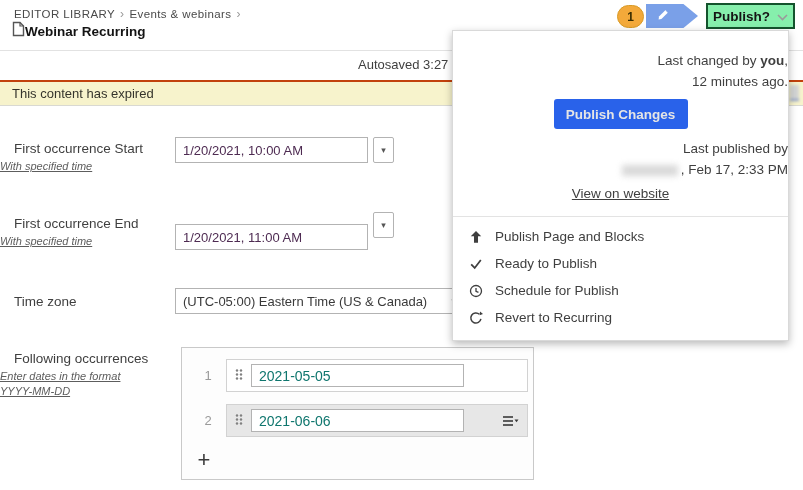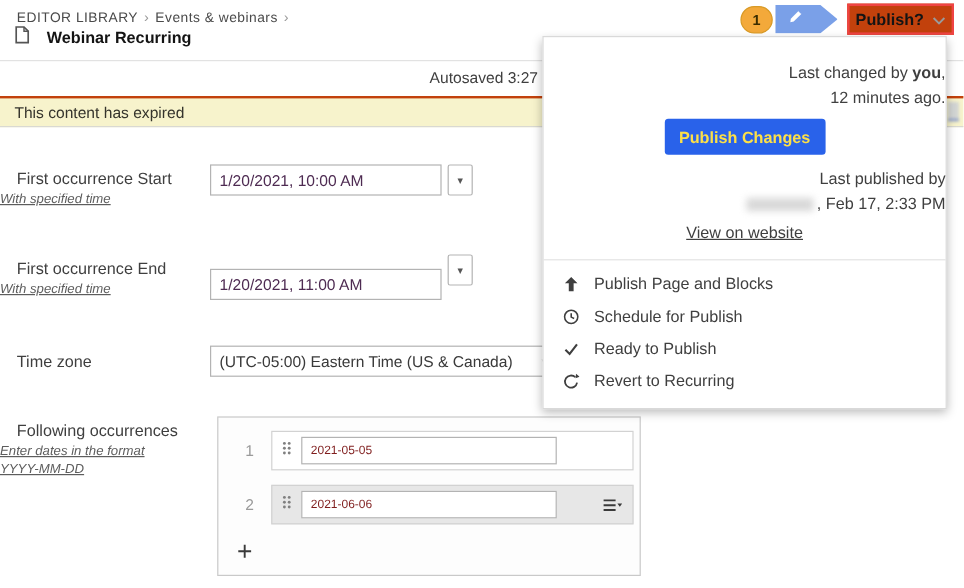--- a/index.html
+++ b/index.html
@@ -2,55 +2,55 @@
 <html><head>
 <meta charset="utf-8">
 <style>
   * { margin:0; padding:0; box-sizing:border-box; }
   html,body { width:803px; height:490px; background:#fff; font-family:"Liberation Sans", sans-serif; color:#3f3f3f; overflow:hidden; }
   #stage { position:relative; width:652px; height:490px; background:#fff; }
 
   
   .breadcrumb { position:absolute; left:14px; top:7px; font-size:11.5px; color:#4a4a4a; letter-spacing:.4px; white-space:nowrap; }
   .breadcrumb .sep { color:#9a9a9a; margin:0 5px; font-size:12px; }
-  .title-row { position:absolute; left:12px; top:21px; display:flex; align-items:center; gap:14px; }
+  .title-row { position:absolute; left:12px; top:21px; display:flex; align-items:center; gap:0; }
   .page-title { font-size:13.5px; font-weight:bold; color:#141414; }
 
   .badge { position:absolute; left:617px; top:5px; width:27px; height:23px; background:#F3A93A; border:1px solid #D89A26; border-radius:12px; display:flex; align-items:center; justify-content:center; font-size:12px; font-weight:bold; color:#3a2d00; }
   .flag { position:absolute; left:646px; top:4px; width:52px; height:24px; background:#7AA0E8; clip-path:polygon(0 0, 72% 0, 100% 50%, 72% 100%, 0 100%); display:flex; align-items:center; padding-left:10px; }
-  .publish-btn { position:absolute; left:706px; top:3px; width:89px; height:26px; background:#c2410c; border:2px solid #ef4444; display:flex; align-items:center; justify-content:center; gap:7px; font-size:13.5px; font-weight:bold; color:#141414; cursor:pointer; }
+  .publish-btn { position:absolute; left:706px; top:3px; width:89px; height:26px; background:#86efac; border:2px solid #14532d; display:flex; align-items:center; justify-content:center; gap:7px; font-size:13.5px; font-weight:bold; color:#141414; cursor:pointer; }
 
   
   .toolbar-line { position:absolute; left:0; top:50px; width:803px; border-top:1px solid #e2e2e2; }
   .autosave { position:absolute; left:358px; top:57px; font-size:13px; color:#3f3f3f; white-space:nowrap; }
   .banner { position:absolute; left:0; top:80px; width:803px; height:26px; background:#F7F3CC; border-top:2px solid #c2410c; border-bottom:1px solid #d9d9d2; display:flex; align-items:center; padding-left:12px; font-size:13px; color:#35342c; }
   .banner-artifact { position:absolute; left:790px; top:85px; width:9px; height:16px; border-bottom:2px solid #6f86c9; background:#c9cdd6; filter:blur(1.5px); opacity:.8; }
 
   
   .field-label { position:absolute; left:14px; font-size:13.5px; color:#3f3f3f; }
   .field-hint { position:absolute; left:0; font-size:11px; font-style:italic; color:#5d5d5d;text-decoration:underline; }
   .text-input { position:absolute; height:26px; border:1px solid #b3b3b3; background:#fff; font-family:"Liberation Sans", sans-serif; font-size:13px; color:#4E2B52; padding:0 7px; outline:none; }
   .combo-btn { position:absolute; width:21px; height:26px; border:1px solid #b3b3b3; border-radius:2px; background:#fff; display:flex; align-items:center; justify-content:center; font-size:9px; color:#555; cursor:pointer; }
   .tz-select { position:absolute; left:175px; top:288px; width:287px; height:26px; border:1px solid #b3b3b3; background:#fff; display:flex; align-items:center; padding:0 7px; font-size:13px; color:#3a3a3a; cursor:pointer; }
   .tz-select .tz-arrow { position:absolute; right:5px; font-size:9px; color:#555; }
 
   
   .occ-box { position:absolute; left:181px; top:347px; width:353px; height:133px; border:1px solid #c9c9c9; background:#fdfdfd; }
   .occ-row-num { position:absolute; left:18px; width:16px; text-align:center; font-size:13px; color:#9a9a9a; }
   .occ-block { position:absolute; left:44px; width:302px; height:33px; border:1px solid #d2d2d2; background:#fff; display:flex; align-items:center; padding:0 8px; gap:8px; }
   .occ-block.alt { background:#e7e7e7; }
-  .occ-input { width:213px; height:23px; border:1px solid #b3b3b3; background:#fff; font-family:"Liberation Sans", sans-serif; font-size:10px; color:#7f1d1d; padding:0 7px; outline:none; }
+  .occ-input { width:213px; height:23px; border:1px solid #b3b3b3; background:#fff; font-family:"Liberation Sans", sans-serif; font-size:14px; color:#0f766e; padding:0 7px; outline:none; }
   .occ-menu { margin-left:auto; cursor:pointer; display:flex; align-items:center; }
   .occ-add { position:absolute; left:10px; top:100px; width:24px; height:24px; background:none; border:none; font-size:22px; line-height:22px; color:#3a3a3a; cursor:pointer; font-family:"Liberation Sans", sans-serif; }
 
   
   .panel { position:absolute; left:452px; top:30px; width:337px; height:311px; background:#fff; border:1px solid #d9d9d9; box-shadow:0 3px 8px rgba(0,0,0,.28); z-index:10; }
   .panel-top { text-align:center; padding-top:22px; font-size:13.5px; color:#3f3f3f; }
   .panel-top .line { margin-bottom:6px;text-align:right; }
-  .publish-changes-btn { display:block; margin:10px auto 12px auto; width:134px; height:30px; background:#2962EA; color:#fde047; border:none; border-radius:3px; font-family:"Liberation Sans", sans-serif; font-size:13.5px; font-weight:bold; cursor:pointer; }
+  .publish-changes-btn { display:block; margin:10px auto 12px auto; width:134px; height:30px; background:#2962EA; color:#e5e5e5; border:none; border-radius:3px; font-family:"Liberation Sans", sans-serif; font-size:13.5px; font-weight:bold; cursor:pointer; }
   .redacted { display:inline-block; width:56px; height:11px; background:#b9b9b9; filter:blur(3px); opacity:.55; vertical-align:middle; margin-right:3px; }
   .view-link { display:inline-block; margin-top:3px; color:#3f3f3f; text-decoration:underline; font-size:13.5px; cursor:pointer; }
   .panel-divider { border-top:1px solid #e3e3e3; margin-top:15px; }
   .panel-menu { padding-top:6px; }
   .menu-item { display:flex; align-items:center; gap:11px; height:27px; padding-left:15px; font-size:13.5px; color:#3f3f3f; cursor:pointer; }
   .mi-icon { width:16px; height:16px; display:flex; align-items:center; justify-content:center; }
 </style>
 </head>
 <body>
 
@@ -189,37 +189,37 @@
         <span class="mi-icon">
           <svg width="14" height="14" viewBox="0 0 16 16">
               <path d="M8 1 L14 7 H10.3 V14.5 H5.7 V7 H2 Z" fill="#3f3f3f"></path>
             </svg>
         </span>
         <span>Publish Page and Blocks</span>
       </div>
       <div class="menu-item">
         <span class="mi-icon">
           <svg width="14" height="14" viewBox="0 0 16 16">
+              <polyline points="2.5,8.5 6.5,12.5 13.5,3.5" fill="none" stroke="#3f3f3f" stroke-width="2"></polyline>
+            </svg>
+        </span>
+        <span>Ready to Publish</span>
+      </div>
+      <div class="menu-item">
+        <span class="mi-icon">
+          <svg width="14" height="14" viewBox="0 0 16 16">
               <circle cx="8" cy="8" r="6.3" fill="none" stroke="#3f3f3f" stroke-width="1.5"></circle>
               <path d="M8 4.5 V8.3 L10.8 9.6" fill="none" stroke="#3f3f3f" stroke-width="1.5"></path>
             </svg>
         </span>
         <span>Schedule for Publish</span>
       </div>
       <div class="menu-item">
         <span class="mi-icon">
           <svg width="14" height="14" viewBox="0 0 16 16">
-              <polyline points="2.5,8.5 6.5,12.5 13.5,3.5" fill="none" stroke="#3f3f3f" stroke-width="2"></polyline>
-            </svg>
-        </span>
-        <span>Ready to Publish</span>
-      </div>
-      <div class="menu-item">
-        <span class="mi-icon">
-          <svg width="14" height="14" viewBox="0 0 16 16">
               <path d="M13.6 9 a5.8 5.8 0 1 1 -1.7 -5.2" fill="none" stroke="#3f3f3f" stroke-width="1.7"></path>
               <path d="M12.6 0.6 L12.1 4.8 L16 3.4 Z" fill="#3f3f3f"></path>
             </svg>
         </span>
         <span>Revert to Recurring</span>
       </div>
     </div>
   </div>
 
 </div>

